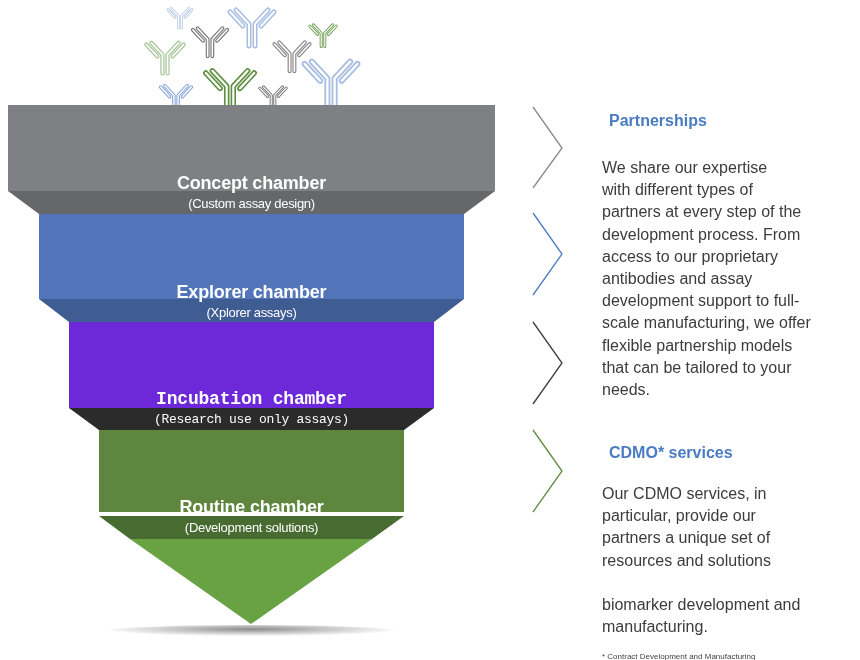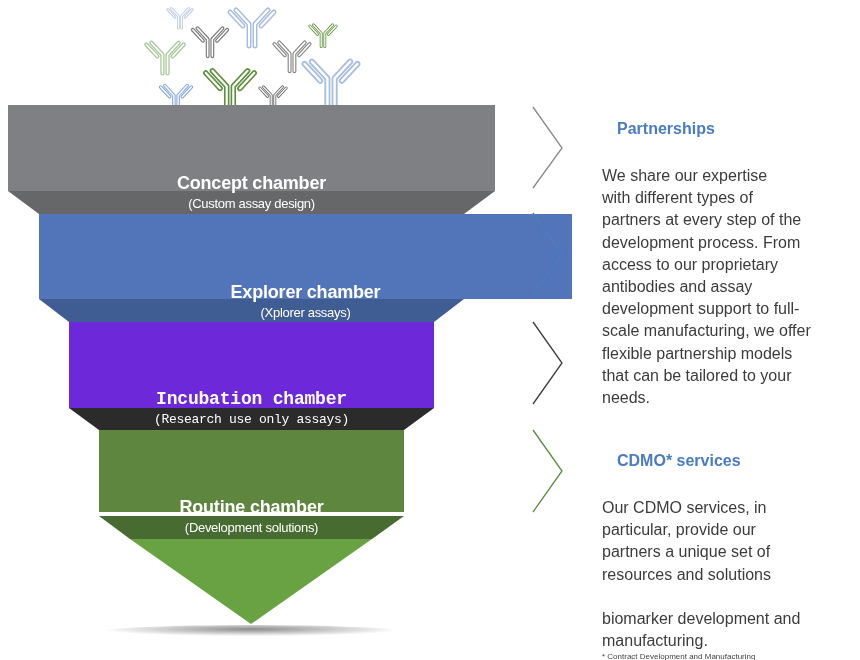--- a/index.html
+++ b/index.html
@@ -5,21 +5,21 @@
   html, body { margin: 0; padding: 0; background: #ffffff; }
   body { width: 860px; height: 660px; position: relative; overflow: hidden;
          font-family: "Liberation Sans", sans-serif; }
   #diagram { position: absolute; left: 0; top: 0; width: 520px; height: 660px; }
   .chamber-label { position: absolute; color: #ffffff; text-align: center; left: 0; right: 0; margin-top: 44px; }
   .chamber-title { font-size: 18px; font-weight: bold; letter-spacing: -0.2px; line-height: 22px; }
   .chamber-sub { font-size: 13px; line-height: 19px; letter-spacing: -0.3px; }
   .chamber-box { position: absolute; }
   #chevrons { position: absolute; left: 520px; top: 0; width: 60px; height: 660px; }
   .side { position: absolute; left: 602px; width: 250px; color: #3c3c3c; }
-  .side h2 { margin: 15px; font-size: 16px; font-weight: bold; color: #4a7cc4; line-height: 20px; }
+  .side h2 { margin: 7px; font-size: 16px; font-weight: bold; color: #4a7cc4; line-height: 20px; }
   .side p { margin: 0; font-size: 16px; line-height: 22.2px; }
   #footnote { position: absolute; left: 602px; top: 652px; font-size: 8px; color: #444; white-space: nowrap; }
 </style>
 </head>
 <body>
 
 <div id="diagram">
   <svg width="520" height="660" style="position:absolute;left:0;top:0">
     <g id="antibodies">
         <g transform="translate(180,4) scale(0.55)">
@@ -138,21 +138,21 @@
     <ellipse cx="251" cy="632" rx="150" ry="7" fill="url(#tipShadow)"></ellipse>
     <polygon id="tip" points="130,539 372,539 251,624" fill="#68a243"></polygon>
   </svg>
 
   <div class="chamber-box" id="box-0" style="left: 8px; top: 105px; width: 487px; height: 86px; background: rgb(127, 128, 131);">
     <div class="chamber-label" style="top:23px;">
       <div class="chamber-title">Concept chamber</div>
       <div class="chamber-sub">(Custom assay design)</div>
     </div>
   </div>
-  <div class="chamber-box" id="box-1" style="left: 39px; top: 214px; width: 487px; height: 85px; background: rgb(81, 117, 184); padding-left: 46px;">
+  <div class="chamber-box" id="box-1" style="left: 39px; top: 214px; width: 425px; height: 85px; background: rgb(81, 117, 184);">
     <div class="chamber-label" style="top:23px;">
       <div class="chamber-title">Explorer chamber</div>
       <div class="chamber-sub">(Xplorer assays)</div>
     </div>
   </div>
   <div class="chamber-box" id="box-2" style="left: 69px; top: 322px; width: 365px; height: 86px; background: #6d28d9; font-family: Liberation Mono, monospace;">
     <div class="chamber-label" style="top:22px;">
       <div class="chamber-title">Incubation chamber</div>
       <div class="chamber-sub">(Research use only assays)</div>
     </div>
@@ -172,16 +172,16 @@
   <polyline id="chev-3" points="13,430 42,471 13,512" fill="none" stroke-width="1.3" stroke="#5e8a3e"></polyline>
 </svg>
 
 <div class="side" style="top:104px;">
   <h2>Partnerships</h2>
   <p id="partnerships-body" style="margin-top:26px;"><span>We share our expertise</span><br><span>with different types of</span><br><span>partners at every step of the</span><br><span>development process. From</span><br><span>access to our proprietary</span><br><span>antibodies and assay</span><br><span>development support to full-</span><br><span>scale manufacturing, we offer</span><br><span>flexible partnership models</span><br><span>that can be tailored to your</span><br><span>needs.</span></p>
 </div>
 
 <div class="side" style="top:436px;">
   <h2>CDMO* services</h2>
-  <p id="cdmo-body" style="margin-top:26px;"><span>Our CDMO services, in</span><br><span>particular, provide our</span><br><span>partners a unique set of</span><br><span>resources and solutions</span><br><br><span>biomarker development and</span><br><span>manufacturing.</span></p>
+  <p id="cdmo-body" style="margin-top:20px;"><span>Our CDMO services, in</span><br><span>particular, provide our</span><br><span>partners a unique set of</span><br><span>resources and solutions</span><br><br><span>biomarker development and</span><br><span>manufacturing.</span></p>
 </div>
 
 <div id="footnote">* Contract Development and Manufacturing</div>
 
 </body></html>

